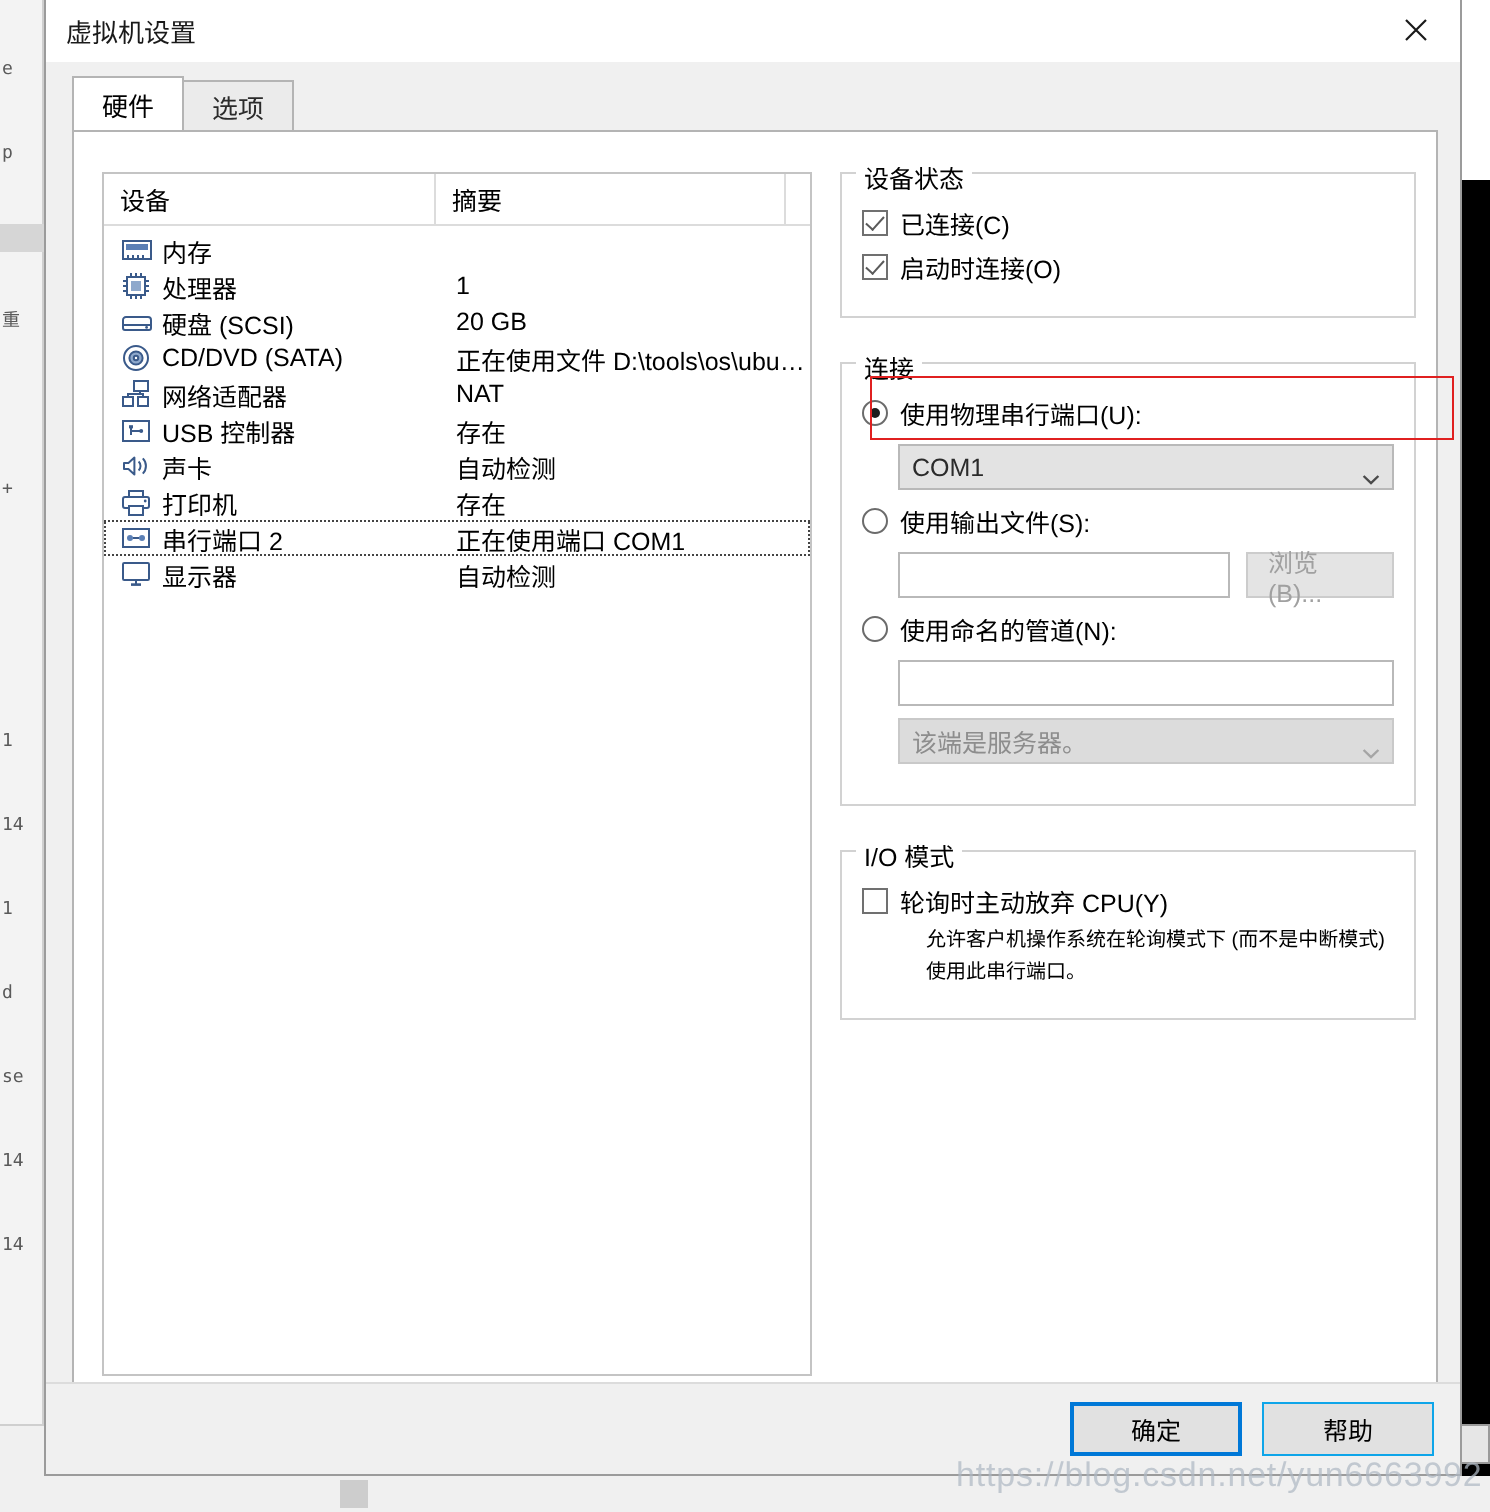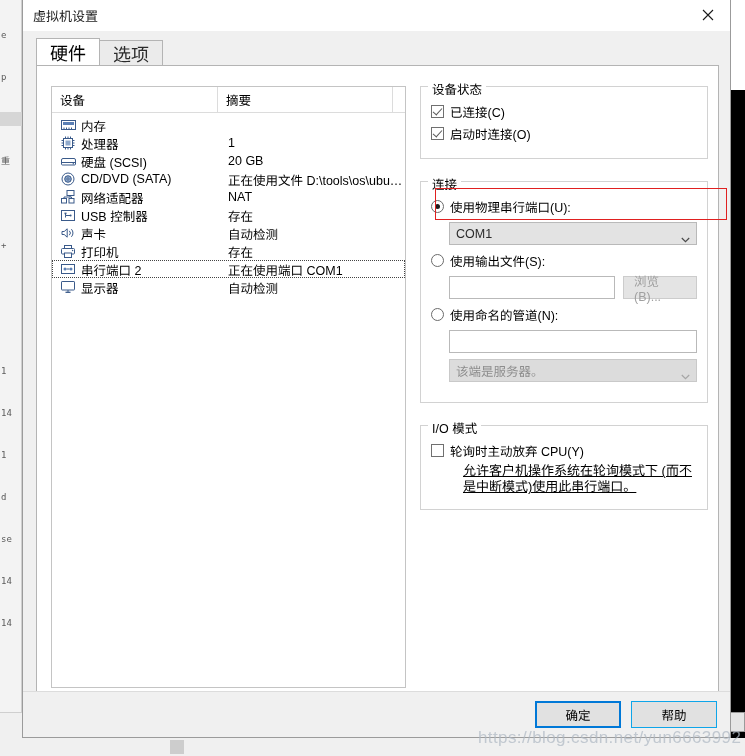--- a/index.html
+++ b/index.html
@@ -103,21 +103,21 @@
   
   .tabstrip {
     position: absolute; left: 13px; top: 9px;
     height: 25px;
     display: flex; align-items: flex-end;
   }
   .tab {
     height: 25px; min-width: 56px;
     padding: 0 13px;
     display: flex; align-items: center; justify-content: center;
-    font-size: 18px;
+    font-size: 13px;
     border: 1px solid #b4b4b4;
     border-bottom: none;
     background: #ebebeb;
     color: #2b2b2b;
     cursor: pointer;
     position: relative;
   }
   .tab.active {
     background: #ffffff;
     color: #000;
@@ -299,25 +299,24 @@
   }
 
   .highlight-box {
     position: absolute;
     border: 1.6px solid #e02020;
     pointer-events: none;
   }
 
   .hint-text {
     margin: 2px 0 0 32px;
-    font-size: 13px;
+    font-size: 10px;
     line-height: 16px;
     color: #000;
     width: 238px;
-    text-decoration: underline;
   }
 
   
   .footer {
     flex: 0 0 46px;
     height: 46px;
     background: #f0f0f0;
     border-top: 1px solid #dcdcdc;
     display: flex; align-items: center; justify-content: flex-end;
     padding-right: 13px;

